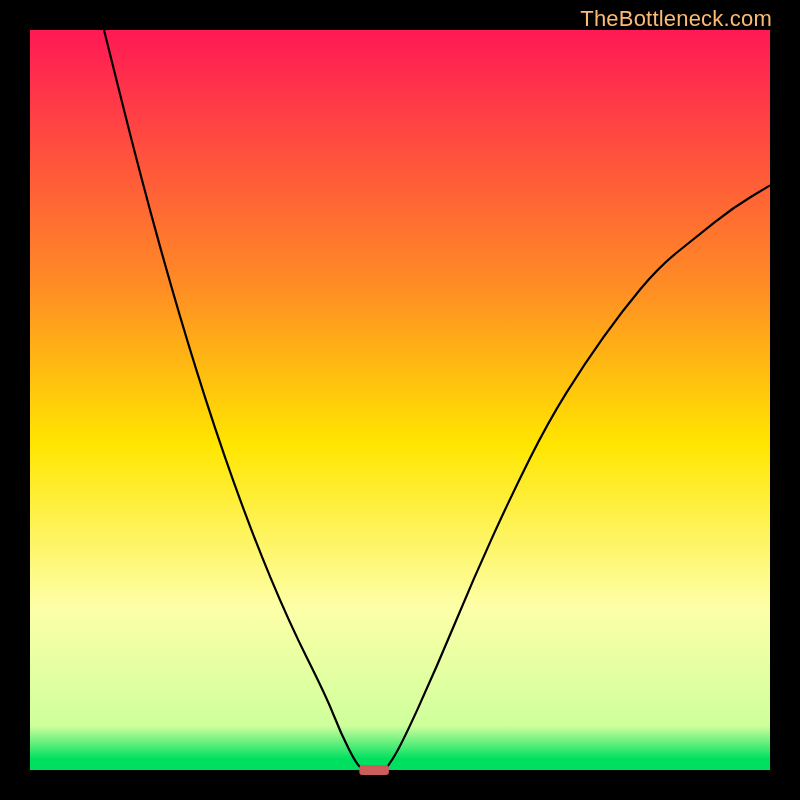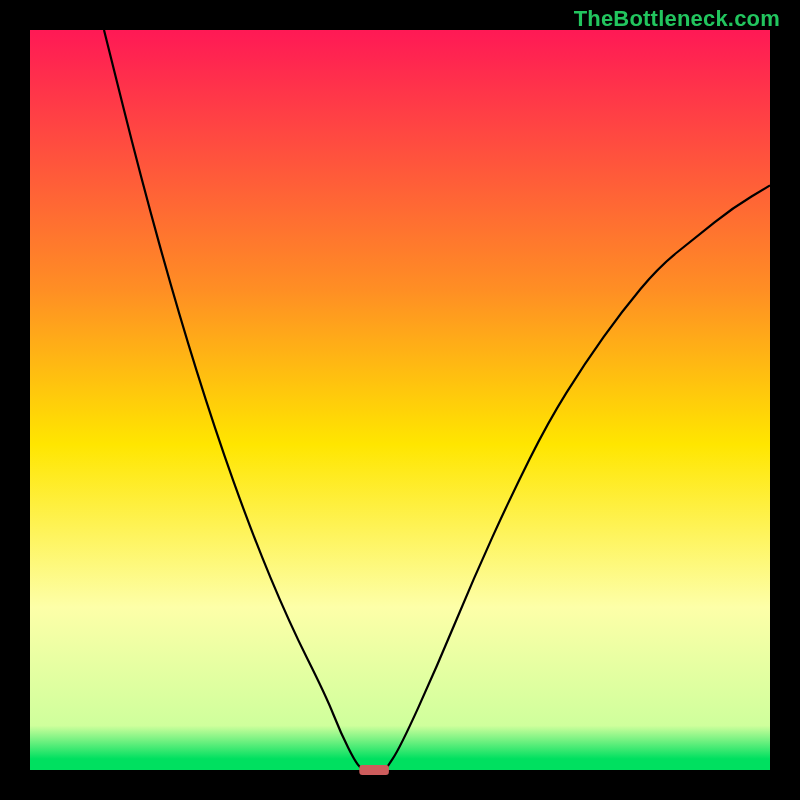--- a/index.html
+++ b/index.html
@@ -13,24 +13,24 @@
   }
   .frame {
     position: relative;
     width: 800px;
     height: 800px;
     background: #000;
   }
   .watermark {
     position: absolute;
     top: 6px;
-    right: 20px;
+    right: 28px;
     font-size: 22px;
-    font-weight: 700;
-    color: #22c55e;
+    font-weight: 400;
+    color: #fdba74;
     z-index: 10;
     letter-spacing: 0.2px;
   }
   svg.plot {
     position: absolute;
     left: 0;
     top: 0;
   }
 </style>
 </head>

